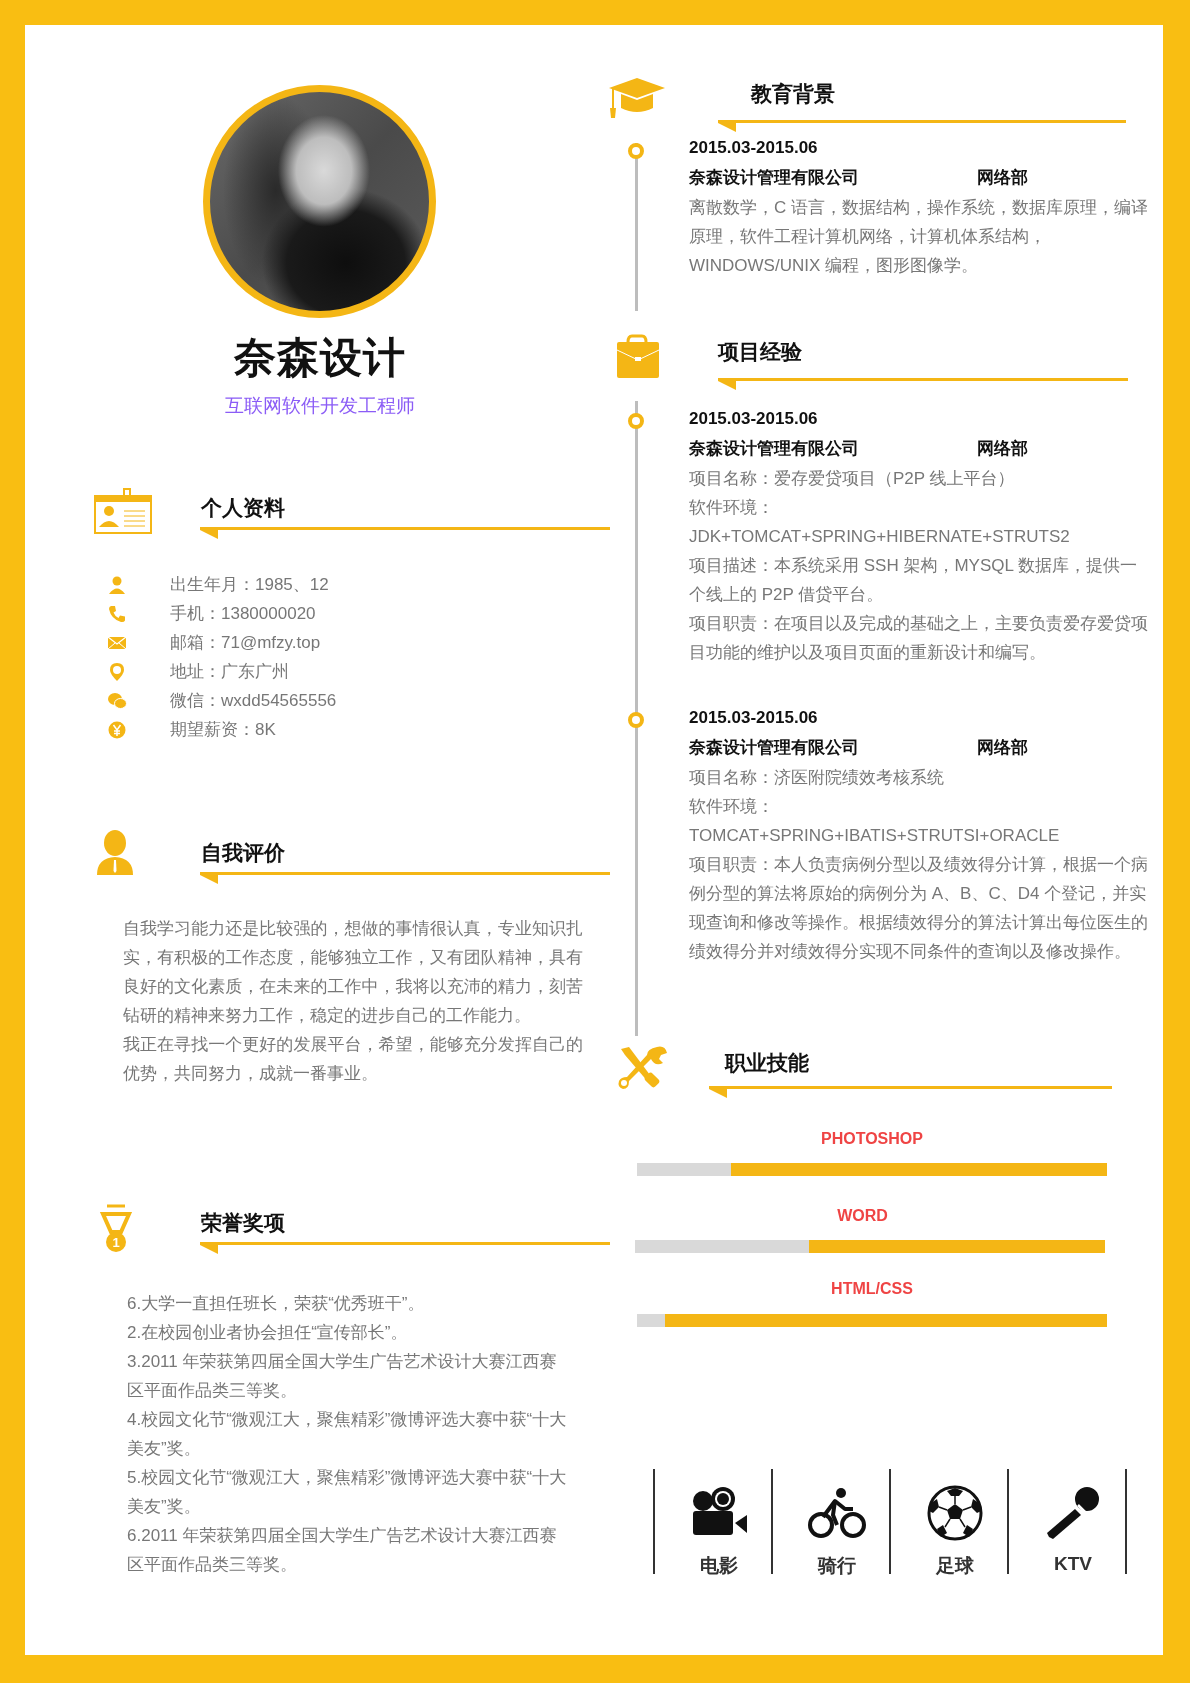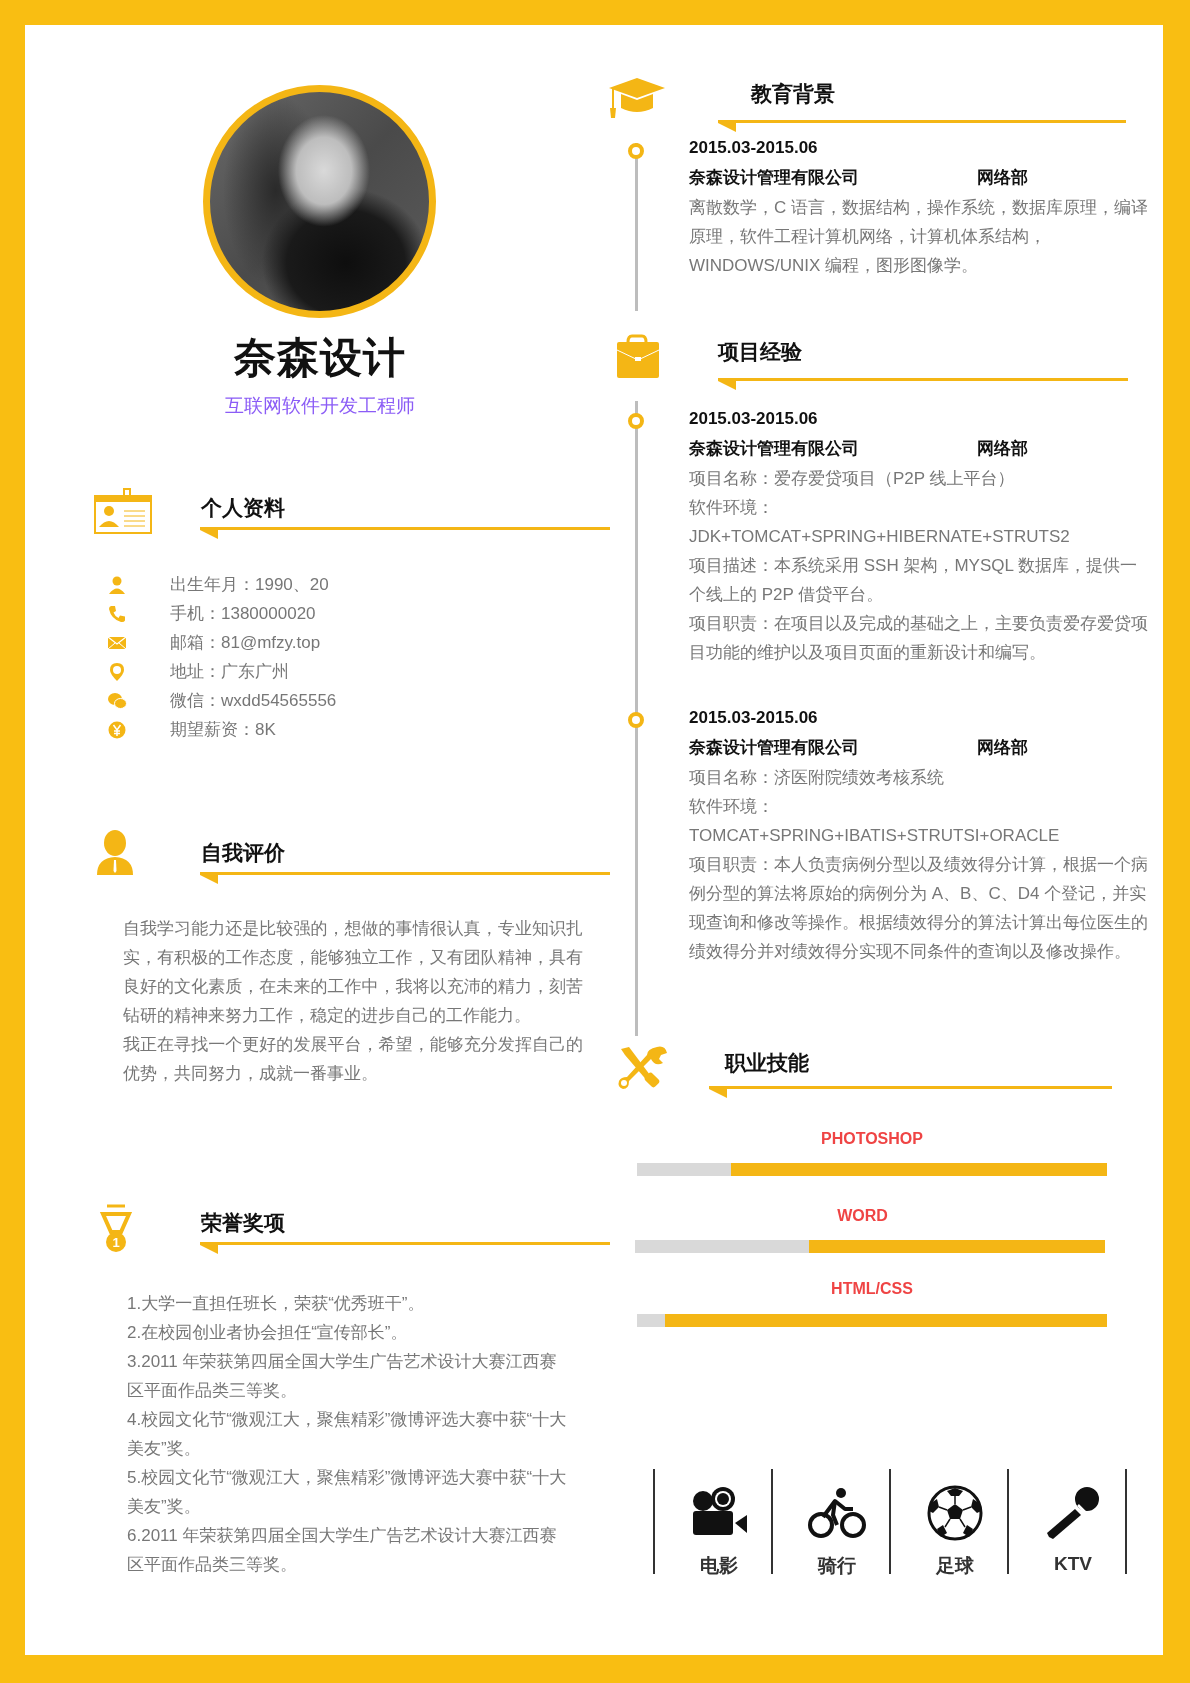--- a/index.html
+++ b/index.html
@@ -125,35 +125,35 @@
     <div class="rule" style="left:107px; top:35px; width:410px;"></div>
     <div class="flag" style="left:107px; top:38px;"></div>
   </div>
 
   <div class="abs" style="left:82px; top:546px; width:460px; height:180px;">
     <div class="info-item" style="top:0;">
       <svg class="ic" viewBox="0 0 20 20">
         <circle cx="10" cy="6" r="4.5" fill="#F4B615"></circle>
           <path d="M2 19 Q10 8 18 19 Z" fill="#F4B615"></path>
       </svg>
-      <span class="txt">出生年月：1990、20</span>
+      <span class="txt">出生年月：1985、12</span>
     </div>
     <div class="info-item" style="top:29px;">
       <svg class="ic" viewBox="0 0 20 20">
         <path d="M4 2 L8 2 L9 7 L6.5 8.5 Q8 12.5 11.5 14 L13 11.5 L18 12.5 L18 16.5 Q17 18.5 14 18 Q4 15 2 5 Q2 2.5 4 2 Z" fill="#F4B615"></path>
       </svg>
       <span class="txt">手机：1380000020</span>
     </div>
     <div class="info-item" style="top:58px;">
       <svg class="ic" viewBox="0 0 20 20">
         <rect x="1" y="4" width="18" height="12" fill="#F4B615"></rect>
         <path d="M1 4 L10 11 L19 4" fill="none" stroke="#fff" stroke-width="1.2"></path>
         <path d="M1 16 L8 10 M19 16 L12 10" fill="none" stroke="#fff" stroke-width="1"></path>
       </svg>
-      <span class="txt">邮箱：81@mfzy.top</span>
+      <span class="txt">邮箱：71@mfzy.top</span>
     </div>
     <div class="info-item" style="top:87px;">
       <svg class="ic" viewBox="0 0 20 20">
         <path d="M10 1 Q17 1 17 8 Q17 12 10 19 Q3 12 3 8 Q3 1 10 1 Z" fill="#F4B615"></path>
         <circle cx="10" cy="8" r="4" fill="#fff"></circle>
       </svg>
       <span class="txt">地址：广东广州</span>
     </div>
     <div class="info-item" style="top:116px;">
       <svg class="ic" viewBox="0 0 20 20">
@@ -193,21 +193,21 @@
       <path d="M10 12 L36 12 L28 30 L18 30 Z" fill="none" stroke="#F4B615" stroke-width="4"></path>
       <circle cx="23" cy="40" r="10" fill="#F4B615"></circle>
       <text x="23" y="45" font-size="13" font-weight="bold" fill="#fff" text-anchor="middle" font-family="Liberation Sans, sans-serif">1</text>
     </svg>
     <div class="title" style="left:108px;">荣誉奖项</div>
     <div class="rule" style="left:107px; top:35px; width:410px;"></div>
     <div class="flag" style="left:107px; top:38px;"></div>
   </div>
 
   <div class="para" style="left:102px; top:1264px; width:446px; text-align:left;">
-    <p>1.大学一直担任班长，荣获“优秀班干”。</p>
+    <p>6.大学一直担任班长，荣获“优秀班干”。</p>
     <p>2.在校园创业者协会担任“宣传部长”。</p>
     <p>3.2011 年荣获第四届全国大学生广告艺术设计大赛江西赛区平面作品类三等奖。</p>
     <p>4.校园文化节“微观江大，聚焦精彩”微博评选大赛中获“十大美友”奖。</p>
     <p>5.校园文化节“微观江大，聚焦精彩”微博评选大赛中获“十大美友”奖。</p>
     <p>6.2011 年荣获第四届全国大学生广告艺术设计大赛江西赛区平面作品类三等奖。</p>
   </div>
 
   <div class="sec-head" style="left:582px; top:52px; width:530px;">
     <svg class="icon" viewBox="0 0 60 50" style="left:0; top:-4px; height:52px;">
       <path d="M2 14 L30 4 L58 14 L30 24 Z" fill="#F4B615"></path>

